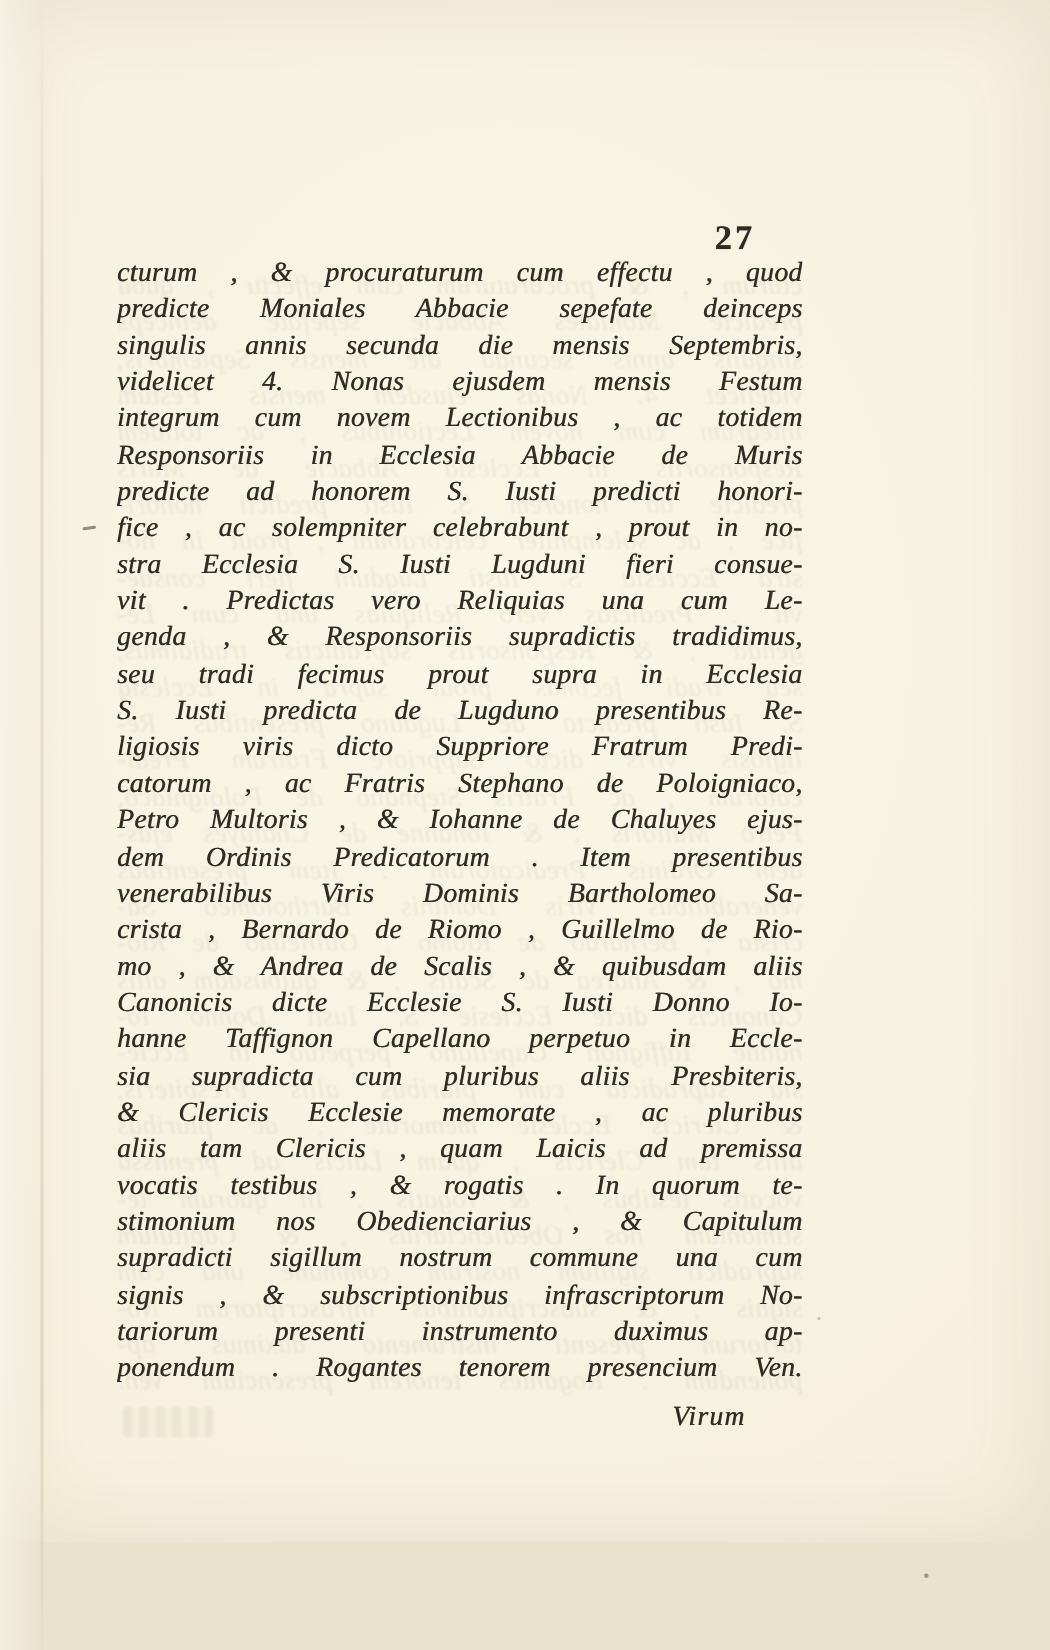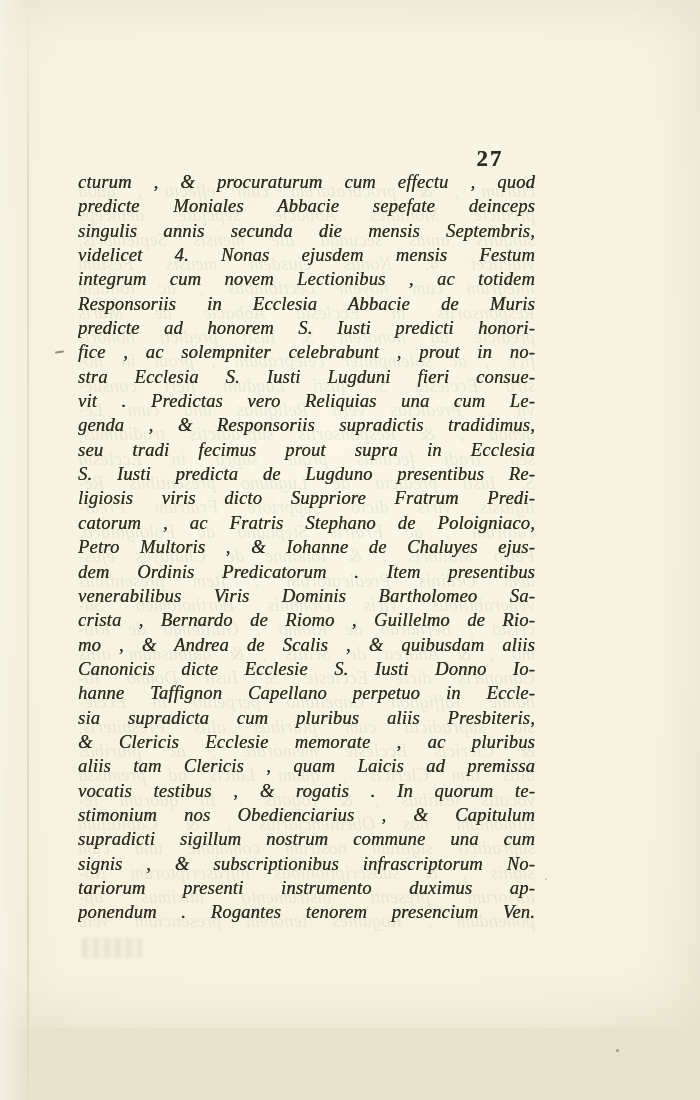--- a/index.html
+++ b/index.html
@@ -212,19 +212,20 @@
         <div class="line">aliis tam Clericis , quam Laicis ad premissa</div>
         <div class="line">vocatis testibus , &amp; rogatis . In quorum te-</div>
         <div class="line">stimonium nos Obedienciarius , &amp; Capitulum</div>
         <div class="line">supradicti sigillum nostrum commune una cum</div>
         <div class="line">signis , &amp; subscriptionibus infrascriptorum No-</div>
         <div class="line">tariorum presenti instrumento duximus ap-</div>
         <div class="line">ponendum . Rogantes tenorem presencium Ven.</div>
       </div>
   </div>
 
+  <div class="catchword">Virum</div>
 
   <div class="margin-dash"></div>
   <div class="speck-1"></div>
   <div class="speck-2"></div>
   <div class="bleed-smudge"></div>
 
 </div>
 
 </body></html>

